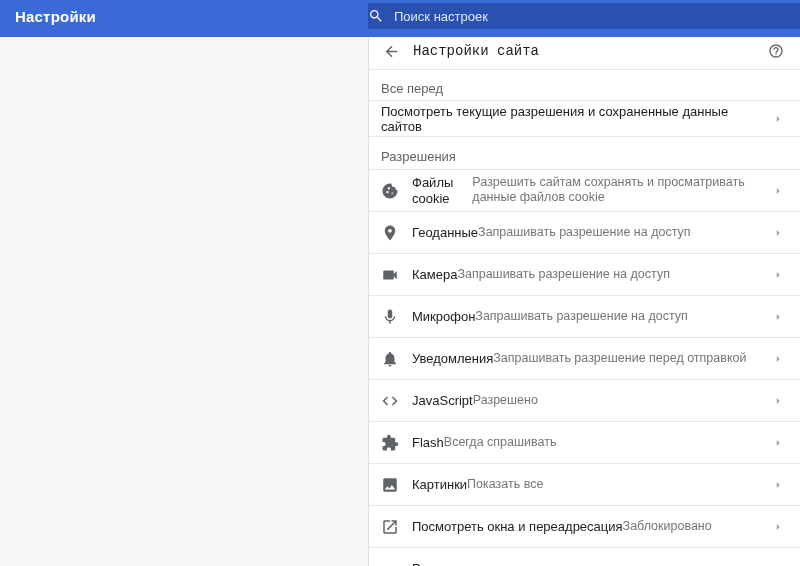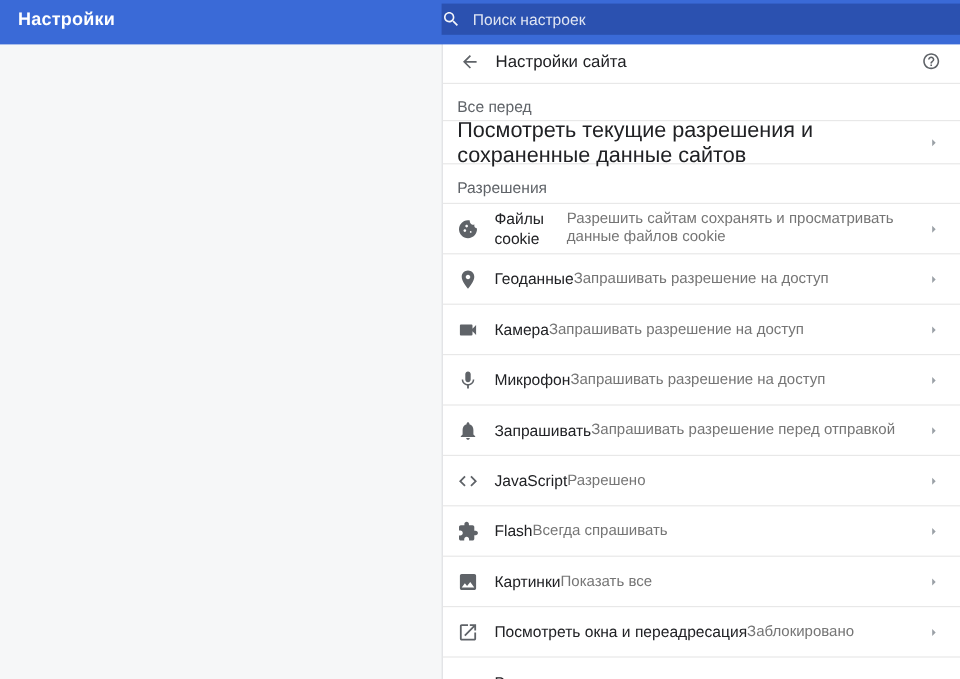--- a/index.html
+++ b/index.html
@@ -37,35 +37,35 @@
   .card {
     position:absolute; top:33px; left:368px; right:0; bottom:0;
     background:#FFFFFF; border-left:1px solid #DCDEE1;
   }
 
   .subheader {
     height:37px; display:flex; align-items:center;
     padding:0 16px 0 14px; border-bottom:1px solid #E8E8E8;
   }
   .back-btn { width:17px; height:17px; flex:0 0 auto; cursor:pointer; }
-  .subheader-title { margin-left:13px; font-size:14px; font-weight:500; color:#202124; }
+  .subheader-title { margin-left:13px; font-size:14px; font-weight:500; color:#202124;font-family:Liberation Mono, monospace; }
   .help-btn { margin-left:auto; width:16px; height:16px; flex:0 0 auto; cursor:pointer; }
 
   .section-label {
     display:flex; align-items:center; padding:7px 15px 0 12px;
     font-size:13px; color:#5F6368;
   }
   .section-label.all-sites { height:31px; border-bottom:1px solid #E8E8E8; }
   .section-label.perms { height:33px; border-bottom:1px solid #E8E8E8; }
 
   .link-row {
     height:36px; display:flex; align-items:center;
     padding:0 15px 0 12px; border-bottom:1px solid #E8E8E8;
   }
-  .link-row .ltext { font-size:18px; color:#202124; }
+  .link-row .ltext { font-size:13px; color:#202124; }
 
   .row {
     height:42px; display:flex; align-items:center;
     padding:0 15px 0 12px; border-bottom:1px solid #E8E8E8;
   }
   .row:last-child { border-bottom:none; }
   .row .icon { width:18px; height:18px; flex:0 0 auto; margin-right:13px; }
   .row .texts { display:flex; flex-direction:row; justify-content:flex-end; }
   .row .title { font-size:13px; color:#202124; line-height:16px; }
   .row .sub   { font-size:12.5px; color:#757575; line-height:15px; }
@@ -184,21 +184,21 @@
       </span>
   </div>
 
   <div class="row">
     <span class="icon">
       <svg viewBox="0 0 24 24" fill="#5F6368">
           <path d="M12 22c1.1 0 2-.9 2-2h-4c0 1.1.89 2 2 2zm6-6v-5c0-3.07-1.64-5.64-4.5-6.32V4c0-.83-.67-1.5-1.5-1.5s-1.5.67-1.5 1.5v.68C7.63 5.36 6 7.92 6 11v5l-2 2v1h16v-1l-2-2z"></path>
         </svg>
     </span>
     <div class="texts">
-      <div class="title">Запрашивать</div>
+      <div class="title">Уведомления</div>
       <div class="sub">Запрашивать разрешение перед отправкой</div>
     </div>
     <span class="chev">
         <svg viewBox="0 0 24 24" fill="#9AA0A6">
           <path d="M10 17l5-5-5-5v10z"></path>
         </svg>
       </span>
   </div>
 
   <div class="row">

